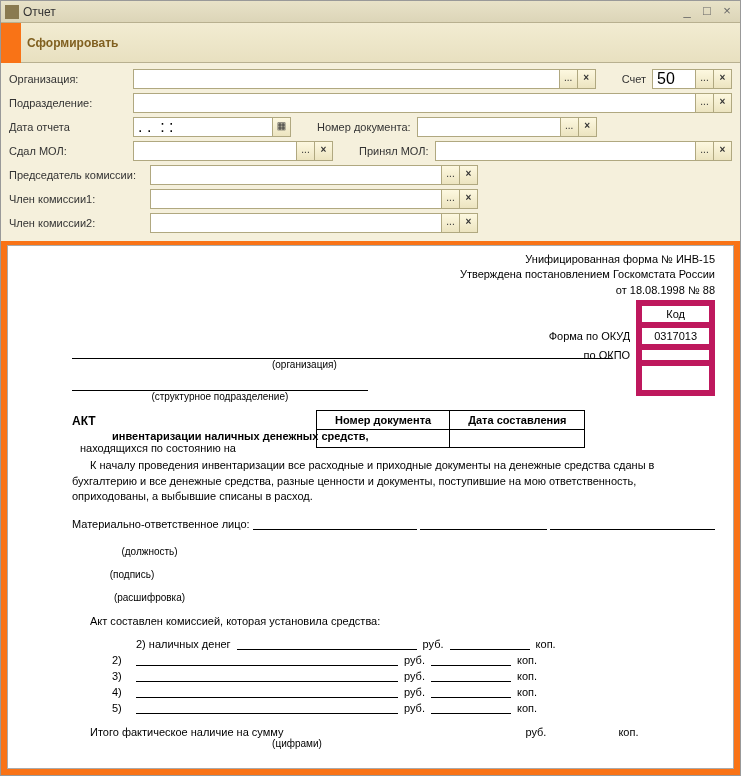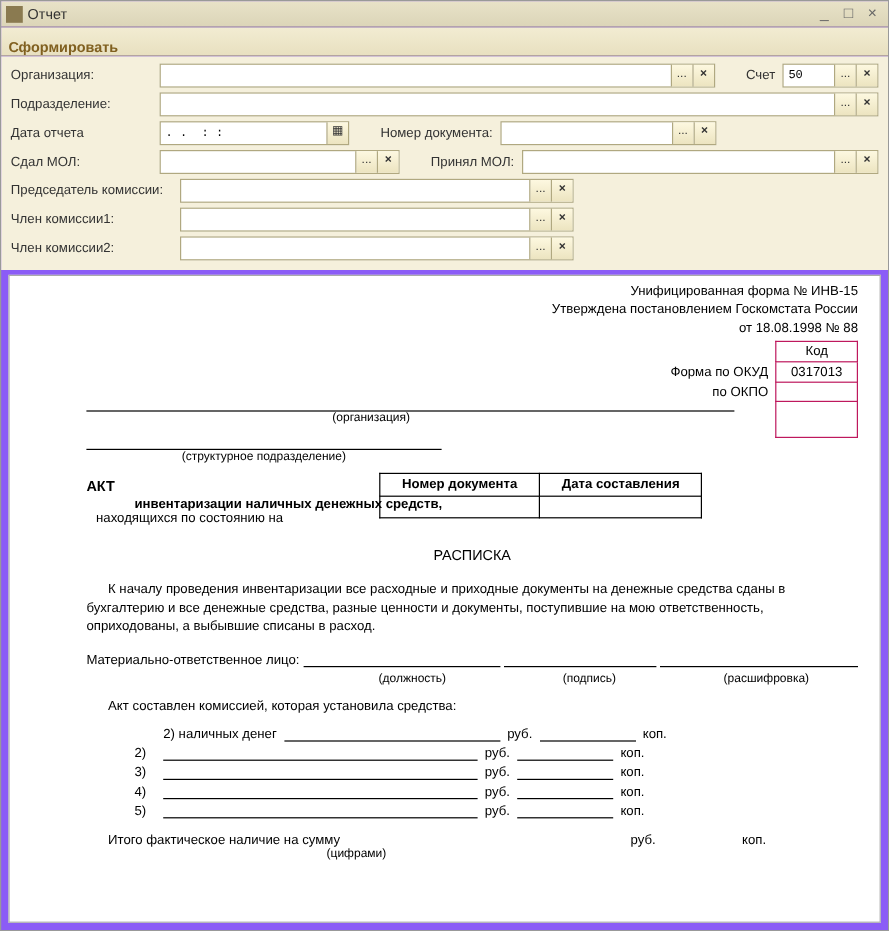--- a/index.html
+++ b/index.html
@@ -1,57 +1,57 @@
 <!DOCTYPE html>
 <html><head>
 <meta charset="utf-8">
 <style>
 * { box-sizing: border-box; margin: 0; padding: 0; }
 body { font-family: Arial, sans-serif; font-size: 11px; background: #d4d0c8; width: 741px; height: 776px; overflow: hidden; }
-.window { width: 741px; height: 776px; border: 1px solid #999; background: #8b5cf6; display: flex; flex-direction: column; }
+.window { width: 741px; height: 776px; border: 1px solid #999; background: #f97316; display: flex; flex-direction: column; }
 .titlebar { height: 22px; background: linear-gradient(#e8e2c8,#dcd5b8); display: flex; align-items: center; padding: 0 4px; border-bottom: 1px solid #b8b090; }
 .titlebar .icon { width: 14px; height: 14px; background: #8a7a50; margin-right: 4px; display: inline-block; }
 .titlebar .title { flex: 1; font-size: 12px; color: #333; }
 .titlebar .wbtn { width: 18px; height: 16px; margin-left: 2px; text-align: center; line-height: 14px; color: #666; cursor: pointer; font-size: 13px; }
-.toolbar { height: 24px; background: linear-gradient(#f2ecd2,#e8e0c0); border-bottom: 1px solid #b8b090; display: flex; align-items: flex-end; padding: 0 6px; }
+.toolbar { height: 40px; background: linear-gradient(#f2ecd2,#e8e0c0); border-bottom: 1px solid #b8b090; display: flex; align-items: center; padding: 0 6px; margin-left: 20px; }
 .toolbar .tbtn { font-weight: bold; color: #806020; cursor: pointer; font-size: 12px; }
 .filters { padding: 6px 8px 4px 8px; background: #f5f0dc; }
 .frow { display: flex; align-items: center; margin-bottom: 4px; gap: 6px; }
 .flabel { width: 118px; font-size: 11px; color: #333; }
 .flabel2 { font-size: 11px; color: #333; white-space: nowrap; padding-left: 20px; }
 .finput { height: 20px; border: 1px solid #b0a880; background: #fff; display: flex; align-items: center; }
-.finput input { border: none; outline: none; width: 100%; height: 100%; padding: 0 4px; font-size: 10px; background: transparent; font-family: Liberation Mono, monospace; }
+.finput input { border: none; outline: none; width: 100%; height: 100%; padding: 0 4px; font-size: 16px; background: transparent; }
 .fbtn { width: 18px; height: 18px; border-left: 1px solid #b0a880; background: linear-gradient(#fdf8e0,#ece4c0); text-align: center; line-height: 16px; cursor: pointer; font-size: 10px; color: #333; flex-shrink: 0; }
 .fbtn.x { font-weight: bold; }
 .docarea { flex: 1; margin: 4px 6px 6px 6px; border: 1px solid #aaa; background: #fff; overflow: auto; position: relative; padding-left: 36px; }
 .docarea::-webkit-scrollbar { width: 16px; }
 .docarea::-webkit-scrollbar-track { background: #f0ead0; }
 .docarea::-webkit-scrollbar-thumb { background: #d8d0b0; border: 1px solid #aaa; }
 .doc { padding: 6px 18px 40px 28px; font-size: 11px; color: #000; }
 .hdr-right { text-align: right; font-size: 11px; line-height: 1.4; }
 .codetbl { float: right; border-collapse: collapse; margin-top: 2px; }
-.codetbl th, .codetbl td { border: 1px solid #be185d; padding: 2px 12px; font-size: 11px; text-align: center; }
+.codetbl th, .codetbl td { border: 6px solid #be185d; padding: 2px 12px; font-size: 11px; text-align: center; }
 .codetbl th { font-weight: normal; }
 .codetbl .lab { border: none; text-align: right; padding-right: 6px; }
 .codetbl .tall { height: 30px; }
 .orgline { border-bottom: 1px solid #000; margin-top: 60px; height: 1px; }
 .orgcap { text-align: center; font-size: 10px; }
 .subline { border-bottom: 1px solid #000; margin-top: 20px; width: 46%; }
 .subcap { font-size: 10px; text-align: center; width: 46%; }
 .numtbl { border-collapse: collapse; margin: 8px 0 4px 244px; }
 .numtbl th, .numtbl td { border: 1px solid #000; padding: 3px 18px; font-size: 11px; text-align: center; }
 .numtbl td { height: 18px; }
 .akttitle { font-weight: bold; font-size: 12px; margin-top: -38px; }
 .aktsub { font-weight: bold; font-size: 11px; margin-left: 40px; margin-top: 2px; }
 .aktstatus { font-size: 11px; margin-left: 8px; }
 .centr { text-align: center; font-size: 12px; margin: 18px 0 14px 0; }
 .para { font-size: 11px; line-height: 1.4; margin: 4px 0 12px 0; text-indent: 18px; }
 .molrow { display: flex; align-items: flex-end; margin: 12px 0 4px 0; gap: 3px; font-size: 11px; }
 .uline { border-bottom: 1px solid #000; height: 14px; flex: 1; }
-.scap { display: flex; gap: 12px; font-size: 10px; }
+.scap { display: flex; gap: 12px; font-size: 10px; flex-direction: column; }
 .scap span { display: inline-block; text-align: center; }
 .komline { margin: 12px 0 10px 18px; font-size: 11px; }
 .monrow { display: flex; align-items: flex-end; gap: 6px; margin: 3px 0 3px 40px; font-size: 11px; }
 .monrow .num { width: 18px; }
 .monrow .u1 { border-bottom: 1px solid #000; height: 13px; }
 .totrow { display: flex; align-items: flex-end; gap: 6px; margin: 12px 0 0 18px; font-size: 11px; }
 </style>
 </head>
 <body>
 
@@ -186,21 +186,20 @@
         <tr>
               <td></td>
               <td></td>
             </tr>
       </tbody>
         </table>
       <div class="akttitle">АКТ</div>
       <div class="aktsub">инвентаризации наличных денежных средств,</div>
       <div class="aktstatus">находящихся по состоянию на</div>
 
-      <div class="centr">РАСПИСКА</div>
 
       <div class="para">К началу проведения инвентаризации все расходные и приходные документы на денежные средства сданы в бухгалтерию и все денежные средства, разные ценности и документы, поступившие на мою ответственность, оприходованы, а выбывшие списаны в расход.</div>
 
       <div class="molrow">
         <span>Материально-ответственное лицо:</span>
         <span class="uline" style="flex:1.3"></span>
         <span class="uline"></span>
         <span class="uline" style="flex:1.3"></span>
       </div>
       <div class="scap">

